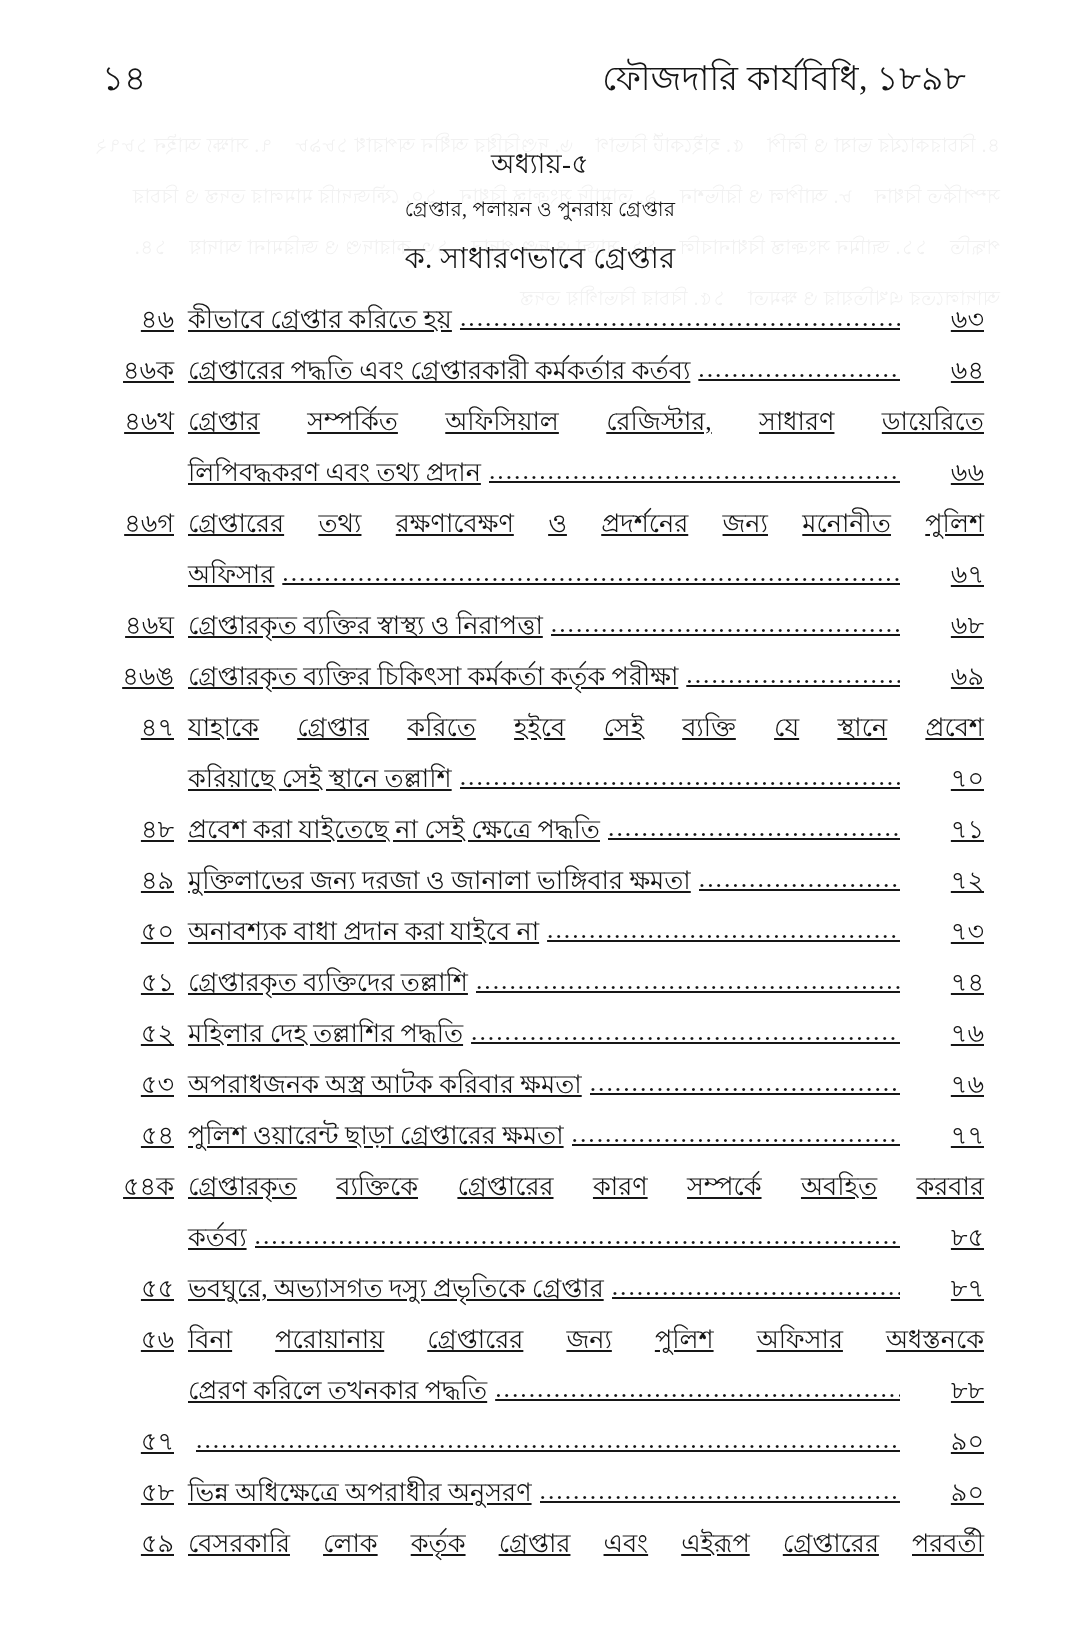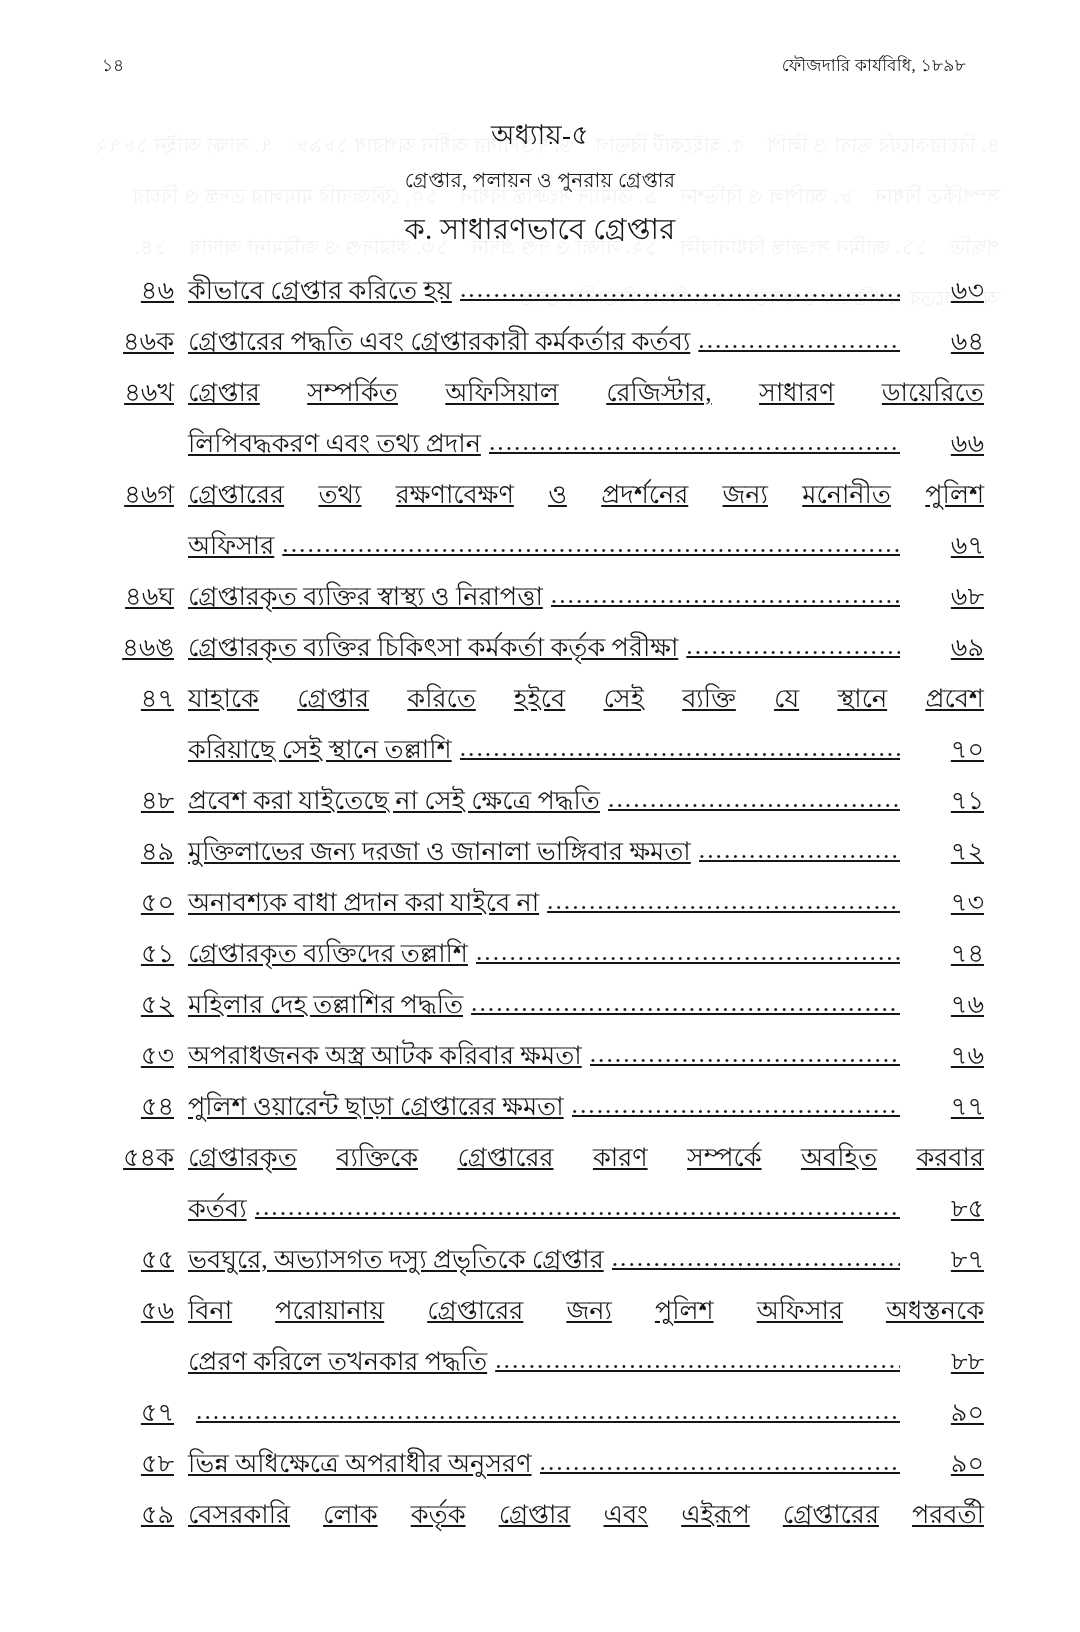--- a/index.html
+++ b/index.html
@@ -39,21 +39,21 @@
     color: #111;
     letter-spacing: 0.5px;
     white-space: pre-wrap;
     word-break: break-word;
   }
 
   .header {
     display: flex;
     align-items: baseline;
     justify-content: space-between;
-    font-size: 17px;
+    font-size: 34px;
     margin-bottom: 34px;
   }
   .header .folio { padding-left: 6px; }
   .header .running-title { padding-right: 18px; letter-spacing: 0.3px; }
 
   .chapter-block {
     text-align: center;
     margin-bottom: 8px;
   }
   .chapter-label {

